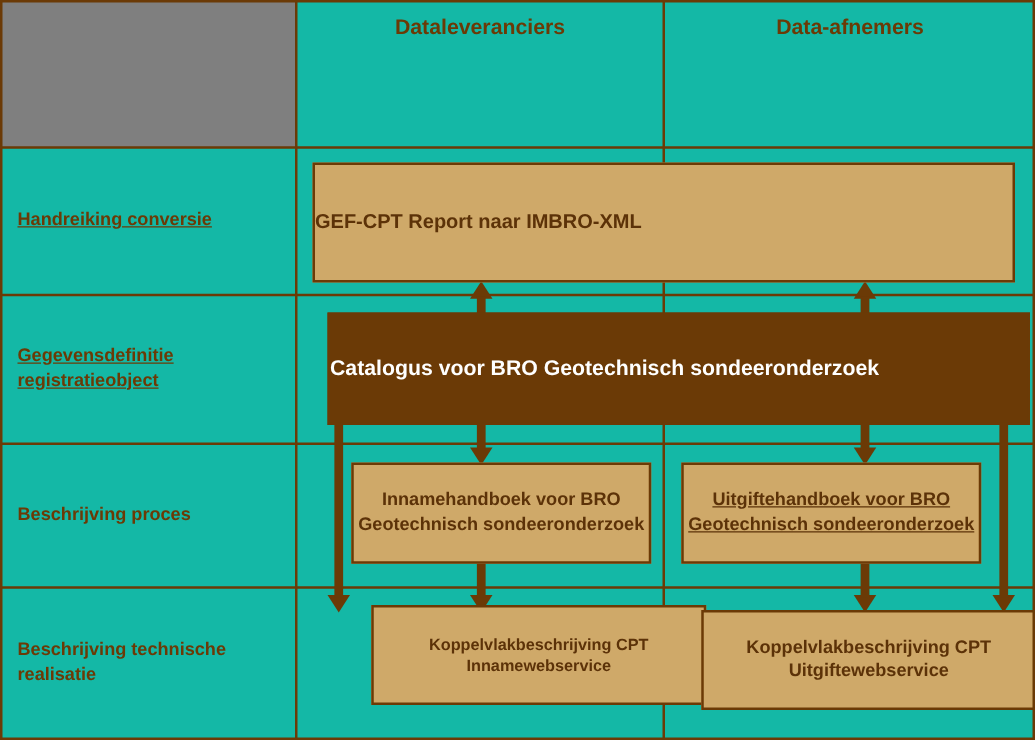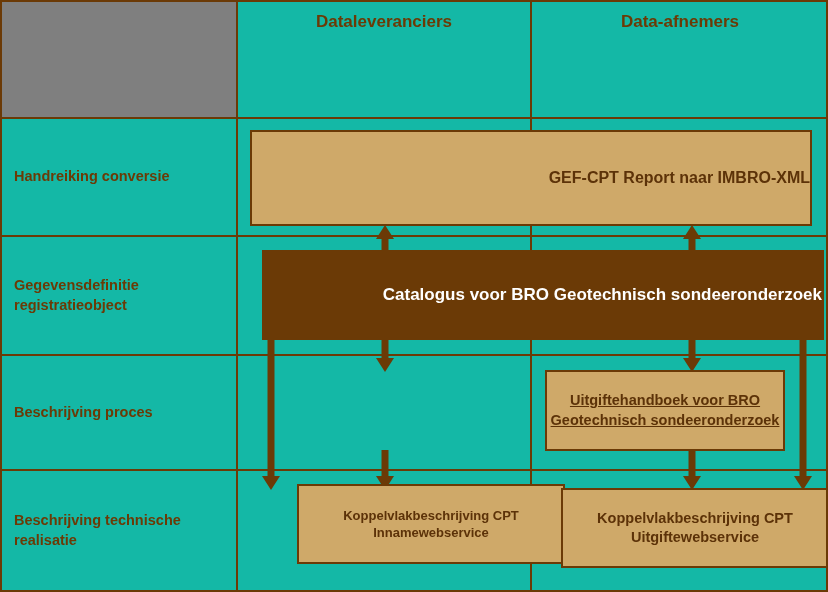--- a/index.html
+++ b/index.html
@@ -81,21 +81,21 @@
     z-index: 4;
   }
 
   
   .box {
     position: absolute;
     box-sizing: border-box;
     border: 2px solid #6b3a06;
     display: flex;
     align-items: center;
-    justify-content: flex-end;
+    justify-content: flex-start;
     text-align: center;
     line-height: 1.34;
     z-index: 5;
   }
   .box-tan {
     background: #cfa969;
     color: #5c3208;
     font-weight: bold;
   }
   .box-dark {
@@ -152,24 +152,24 @@
   <div class="grid-line v-line" style="left:236px; height:592px;"></div>
   <div class="grid-line v-line" style="left:530px; height:592px;"></div>
 
   <div class="col-header" style="left:238px; width:292px;">
     <span>Dataleveranciers</span>
   </div>
   <div class="col-header" style="left:532px; width:296px;">
     <span>Data-afnemers</span>
   </div>
 
-  <div class="row-label" style="top:119px; height:116px;">
+  <div class="row-label" style="top:119px; height:116px;text-decoration:underline;">
     <span>Handreiking conversie</span>
   </div>
-  <div class="row-label" style="top:237px; height:117px;">
+  <div class="row-label" style="top:237px; height:117px;text-decoration:underline;">
     <span>Gegevensdefinitie registratieobject</span>
   </div>
   <div class="row-label" style="top:356px; height:113px;">
     <span>Beschrijving proces</span>
   </div>
   <div class="row-label" style="top:471px; height:119px;">
     <span>Beschrijving technische realisatie</span>
   </div>
 
   <div class="arrow up" style="left:376px; top:225px; width:18px; height:36px;">
@@ -213,20 +213,23 @@
   </div>
 
   <div class="box box-tan" style="left:250px; top:130px; width:562px; height:96px; font-size:16px;">
     <span>GEF-CPT Report naar IMBRO-XML</span>
   </div>
 
   <div class="box box-dark" style="left:250px; top:250px; width:562px; height:90px; font-size:17px;">
     <span>Catalogus voor BRO Geotechnisch sondeeronderzoek</span>
   </div>
 
+  <div class="box box-tan" style="left:281px; top:370px; width:240px; height:81px; font-size:14.5px;">
+    <span>Innamehandboek voor BRO Geotechnisch sondeeronderzoek</span>
+  </div>
 
   <div class="box box-tan" style="left:545px; top:370px; width:240px; height:81px; font-size:14.5px;text-decoration:underline;">
     <span>Uitgiftehandboek voor BRO Geotechnisch sondeeronderzoek</span>
   </div>
 
   <div class="box box-tan" style="left:253px; top:484px; width:268px; height:80px; font-size:13px;margin-left:44px;">
     <span>Koppelvlakbeschrijving CPT Innamewebservice</span>
   </div>
 
   <div class="box box-tan" style="left:545px; top:488px; width:268px; height:80px; font-size:14.5px;margin-left:16px;">

